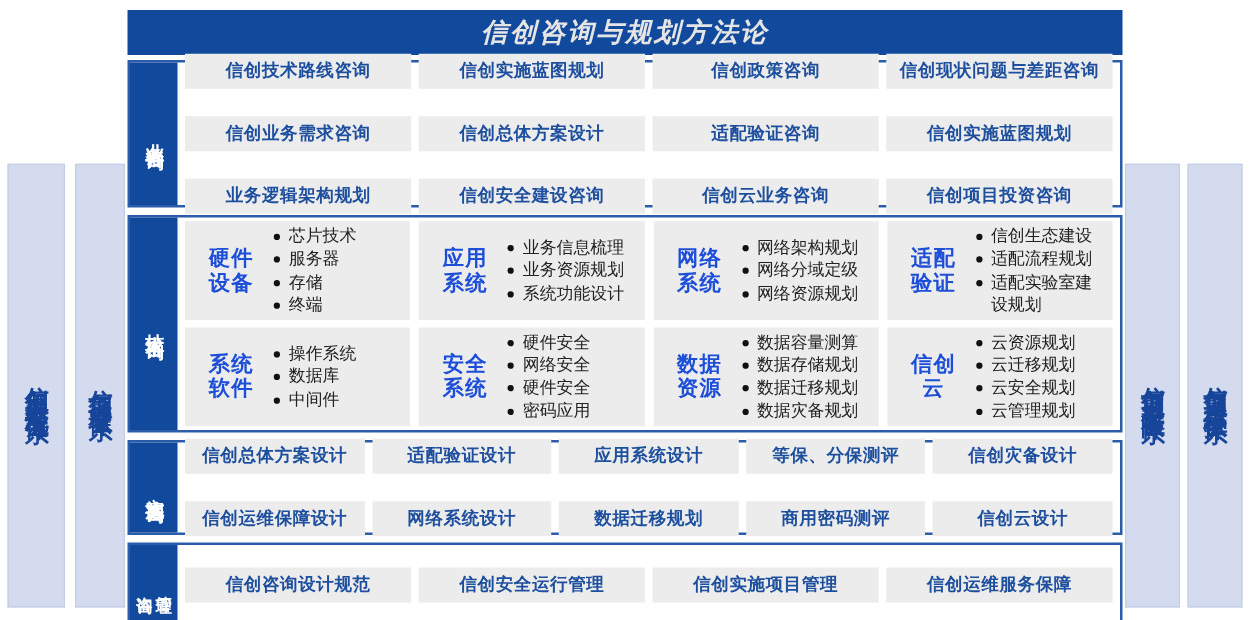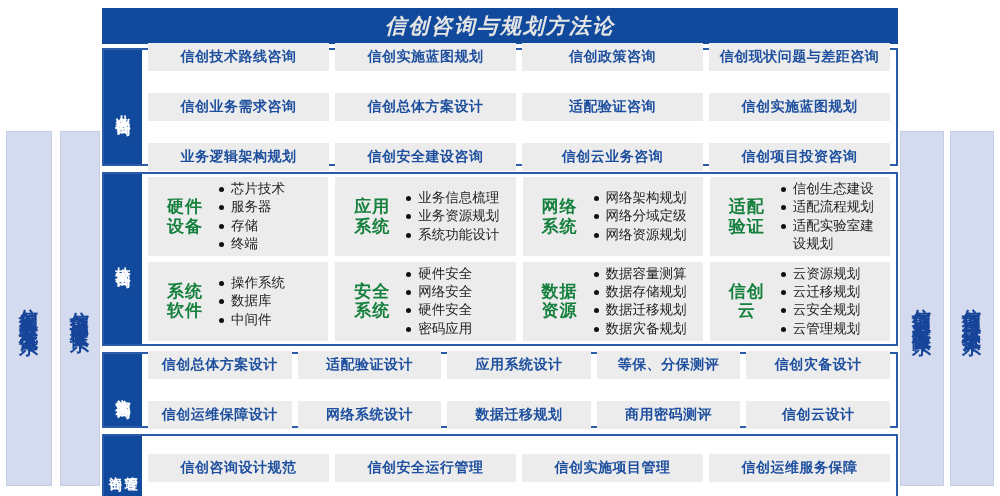--- a/index.html
+++ b/index.html
@@ -88,21 +88,21 @@
   .card{
     flex:1;
     background:#ececec;
     display:flex;align-items:center;
     padding:3px 6px 3px 10px;
     box-sizing:border-box;
     gap:6px;
   }
   .card-title{
     flex:0 0 54px;
-    color:#15803d;font-size:17px;font-weight:bold;
+    color:#1d4ed8;font-size:17px;font-weight:bold;
     text-align:center;line-height:1.15;letter-spacing:1px;
   }
   .card-list{flex:1;display:flex;flex-direction:column;justify-content:center;gap:0px;}
   .card-list li{
     list-style:none;
     color:#222222;font-size:13.5px;line-height:1.35;
     position:relative;padding-left:13px;
     white-space:normal;
   }
   .card-list li:before{

